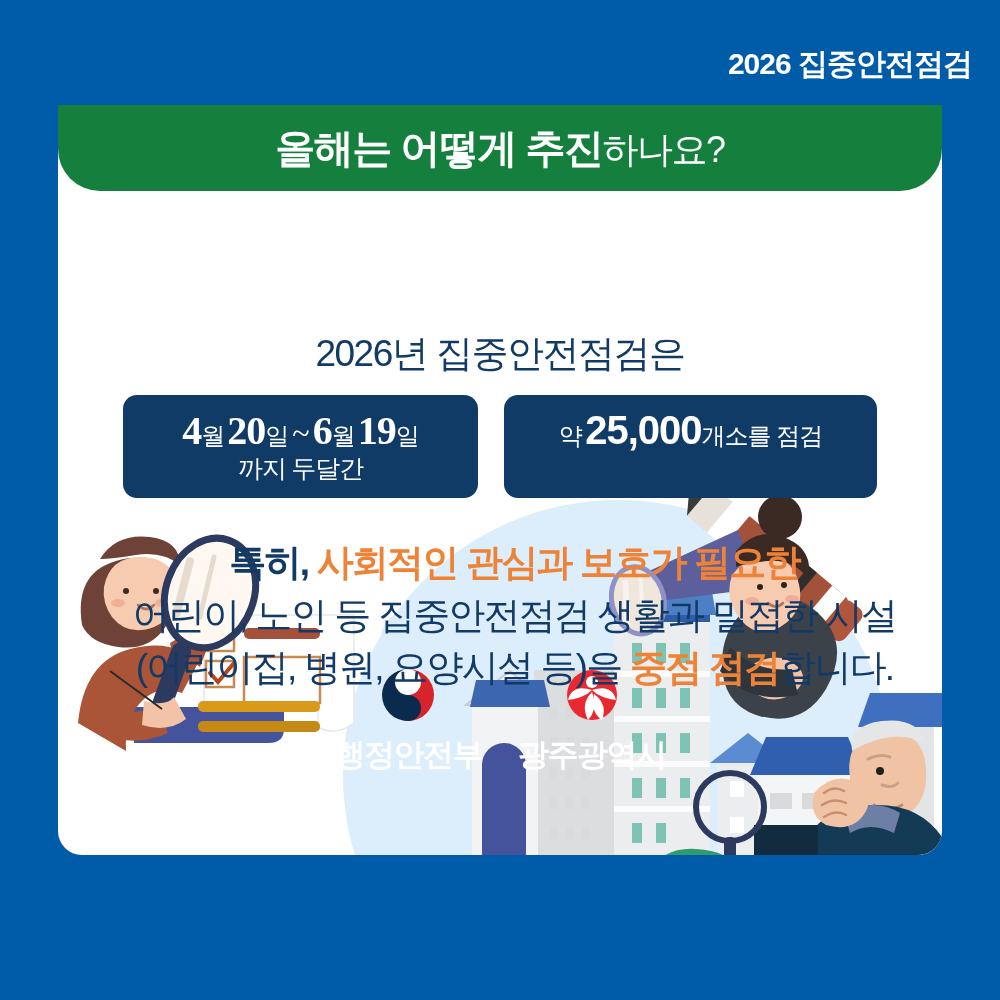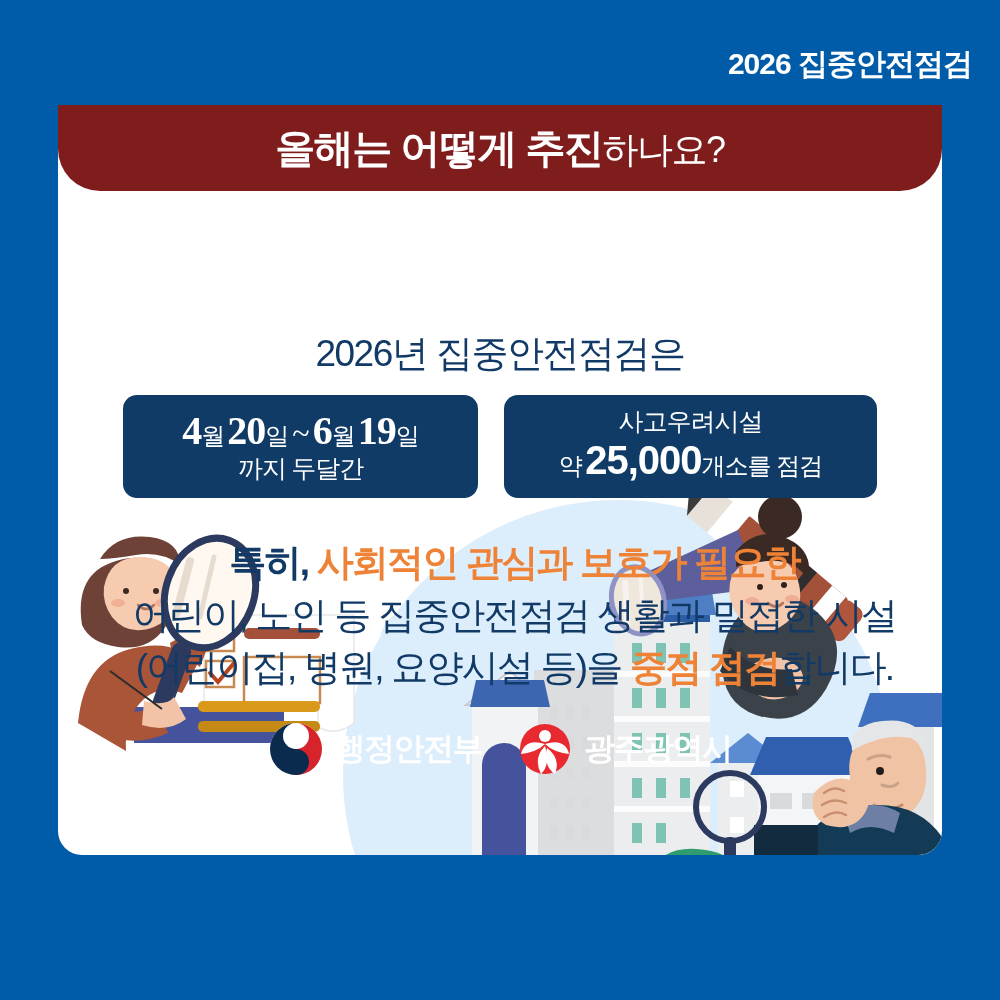--- a/index.html
+++ b/index.html
@@ -35,21 +35,21 @@
     background:#ffffff;
     border-radius:24px;
     overflow:hidden;
   }
 
   
   .banner {
     position:absolute;
     left:58px; top:105px;
     width:884px; height:86px;
-    background:#7f1d1d;
+    background:#15803d;
     border-radius:0 0 42px 42px;
     display:flex;
     align-items:center;
     justify-content:center;
     z-index:6;
   }
   .banner-title {
     color:#ffffff;
     font-size:40px;
     letter-spacing:-1.5px;
@@ -129,20 +129,21 @@
     left:0; right:0; bottom:44px;
     display:flex;
     align-items:center;
     justify-content:center;
     gap:36px;
   }
   .logo {
     display:flex;
     align-items:center;
     gap:12px;
+    flex-direction:column;
   }
   .logo-text {
     color:#ffffff;
     font-size:31px;
     font-weight:bold;
     letter-spacing:-1.5px;
     white-space:nowrap;
   }
 </style>
 </head>
@@ -340,21 +341,20 @@
       <div class="ibox date">
         <div class="l1">
           <span class="big">4</span><span class="unit">월</span>
           <span class="big">20</span><span class="unit">일</span><span class="tilde">~</span><span class="big">6</span><span class="unit">월</span>
           <span class="big">19</span><span class="unit">일</span>
         </div>
         <div class="l2 sub">까지 두달간</div>
       </div>
 
       <div class="ibox count">
-        <div class="l1 sub">사고우려시설</div>
         <div class="l2">
           <span class="unit">약</span>
           <span class="big">25,000</span><span class="unit">개소를 점검</span>
         </div>
       </div>
 
     </div>
 
     <div class="para">
       <span class="row"><span class="nb">특히,</span> <span class="em">사회적인 관심과 보호가 필요한</span></span>

